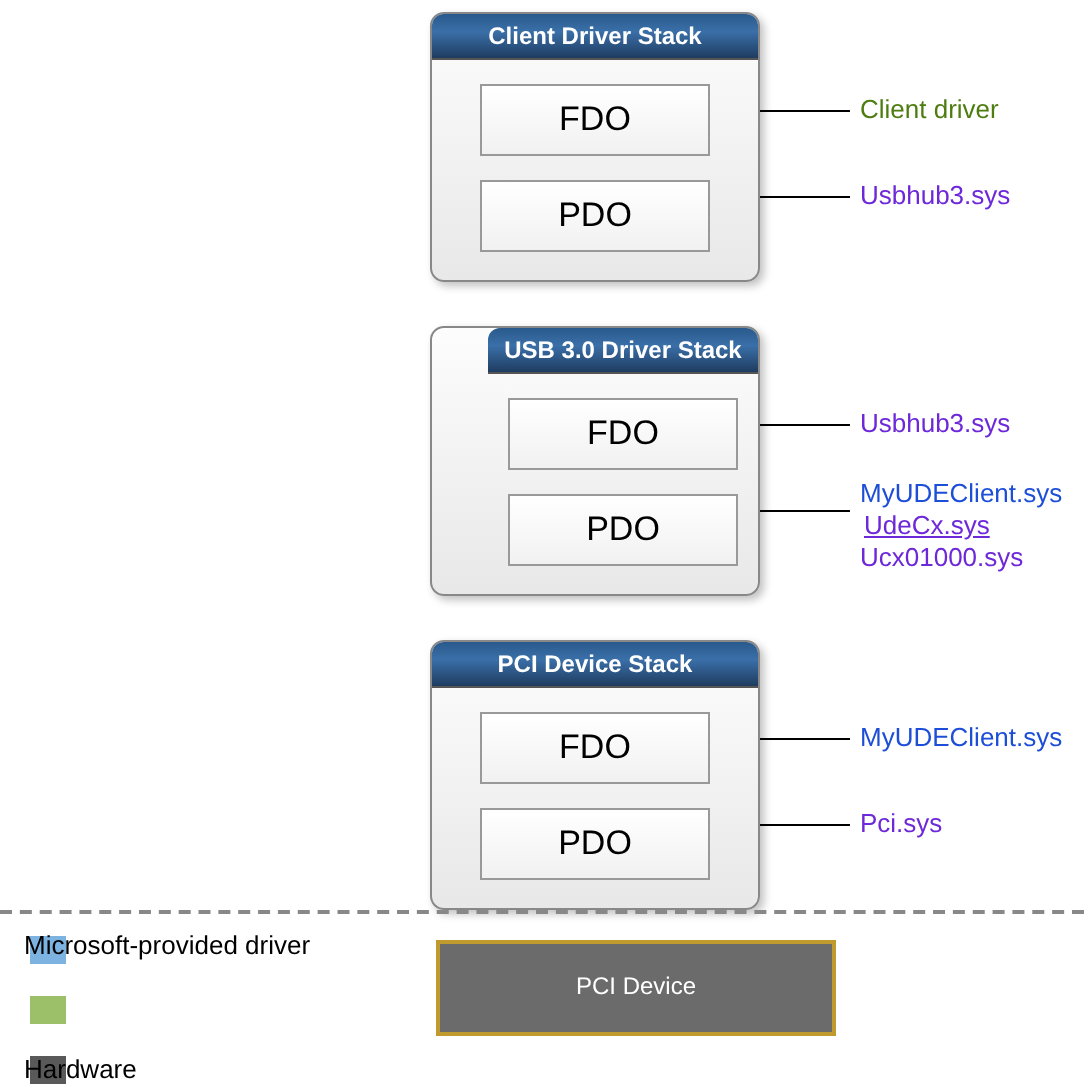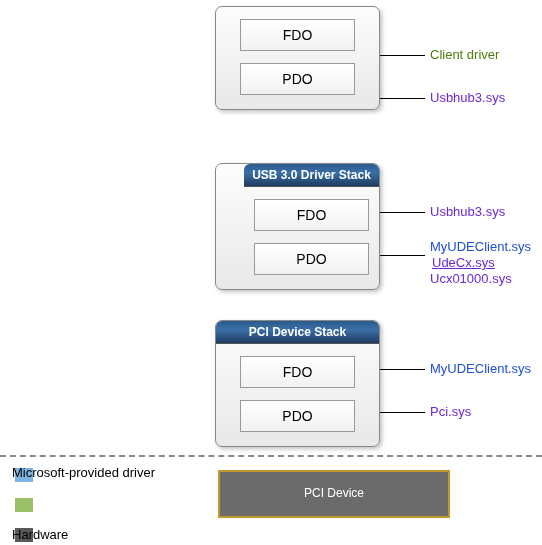--- a/index.html
+++ b/index.html
@@ -1,40 +1,41 @@
 <!DOCTYPE html>
 <html><head>
 <meta charset="utf-8">
 <style>
   * { box-sizing: border-box; margin: 0; padding: 0; }
   body { font-family: "Segoe UI", Arial, sans-serif; font-size: 13px; background: #fff; width: 542px; }
   .canvas { position: relative; width: 542px; height: 545px; }
   .stack { position: absolute; width: 165px; border: 1px solid #888; border-radius: 7px; background: linear-gradient(#fdfdfd,#e8e8e8); box-shadow: 2px 2px 4px rgba(0,0,0,.25); }
   .stack-header { background: linear-gradient(#2a5a8c,#3a6fa8 40%,#1f3c60); color: #fff; font-weight: bold; font-size: 12px; text-align: center; padding: 4px 0; border-radius: 6px 6px 0 0; border-bottom:1px solid #555; }
   .stack-body { padding: 12px 10px 10px; }
-  .obj { border: 1px solid #999; background: linear-gradient(#fff,#f1f1f1); text-align: center; padding: 7px 0; margin: 0 auto 12px; width: 115px; font-size: 14px; }
+  .obj { border: 1px solid #999; background: linear-gradient(#fff,#f1f1f1); text-align: center; padding: 7px 0; margin: 0 auto 12px; width: 115px; font-size: 17px; }
   .obj:last-child { margin-bottom: 4px; }
   .lbl { position: absolute; font-size: 13px; white-space: nowrap; }
   .blue { color: #6d28d9; }
   .olive { color: #1d4ed8; }
   .black { color: #4d7c0f; }
   .conn { position: absolute; height: 1px; background: #000; }
   .dash { position:absolute; border-top:2px dashed #888; left:0; width:542px; }
   .sw { position:absolute; width:18px; height:14px; }
   .sw-blue { background:#7db3e0; }
   .sw-green { background:#9cc06a; }
   .sw-grey { background:#595959; }
   .ltext { position:absolute; right:370px; text-align:left; width:160px; }
   .hw { position:absolute; border:2px solid #c09a2c; background:#6b6b6b; color:#fff; text-align:center; font-size:12px; padding-top:14px; }
 </style>
 </head>
 <body>
 <div class="canvas">
 
 <div class="stack" style="left:215px; top:6px;">
+  <div class="stack-header">Client Driver Stack</div>
   <div class="stack-body">
     <div class="obj">FDO</div>
     <div class="obj">PDO</div>
   </div>
 </div>
 <div class="conn" style="left:380px; top:55px; width:45px;"></div>
 <span class="lbl black" style="left:430px; top:47px;">Client driver</span>
 <div class="conn" style="left:380px; top:98px; width:45px;"></div>
 <span class="lbl blue" style="left:430px; top:90px;">Usbhub3.sys</span>
 
@@ -65,15 +66,15 @@
 <span class="lbl blue" style="left:430px; top:404px;">Pci.sys</span>
 
 <div class="dash" style="top:455px;"></div>
 
 <div class="sw sw-blue" style="left:15px; top:468px;"></div>
 <span class="ltext" style="top:465px;"><span>Microsoft-provided driver</span></span>
 <div class="sw sw-green" style="left:15px; top:498px;"></div>
 <div class="sw sw-grey" style="left:15px; top:528px;"></div>
 <span class="ltext" style="top:527px;"><span>Hardware</span></span>
 
-<div class="hw" style="left:218px; top:470px; width:232px; height:48px;">PCI Device</div>
+<div class="hw" style="left:218px; top:470px; width:200px; height:48px;">PCI Device</div>
 
 </div>
 
 </body></html>

